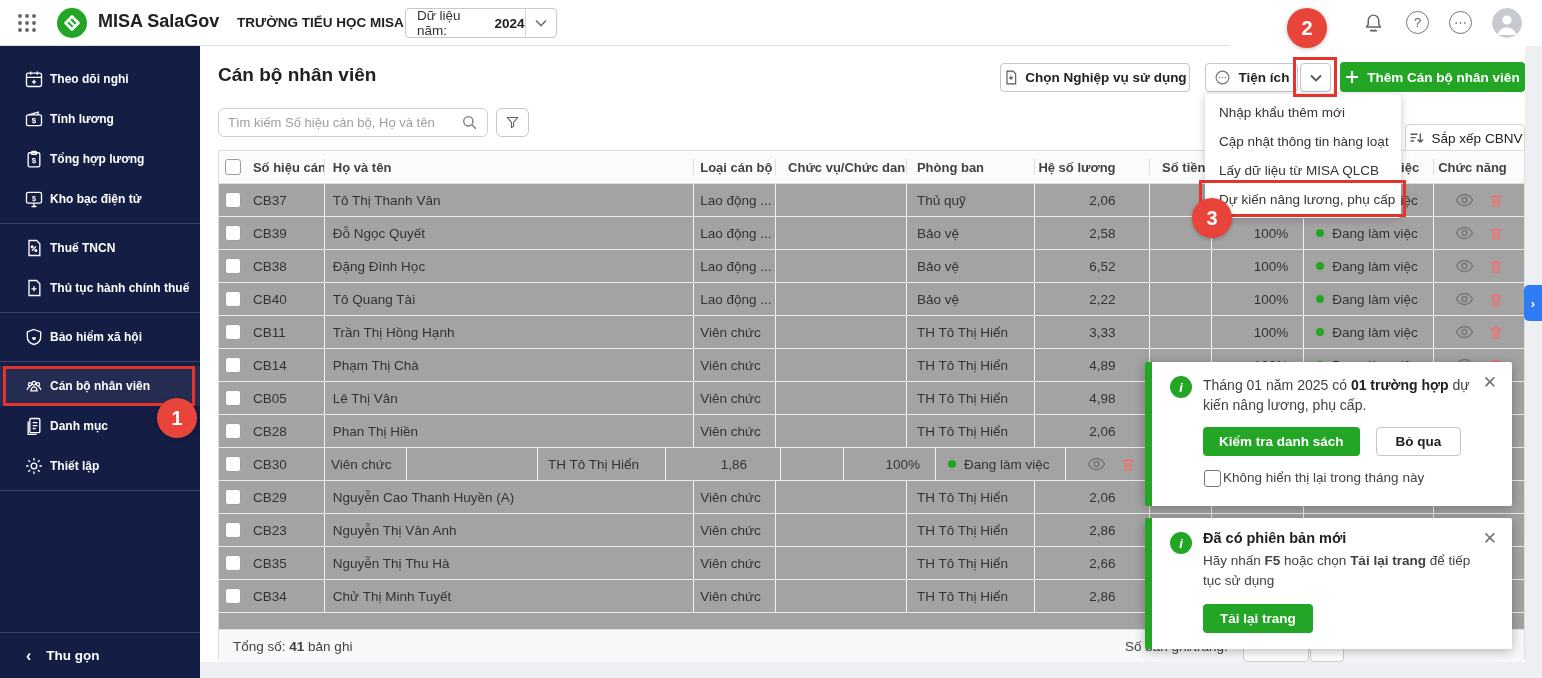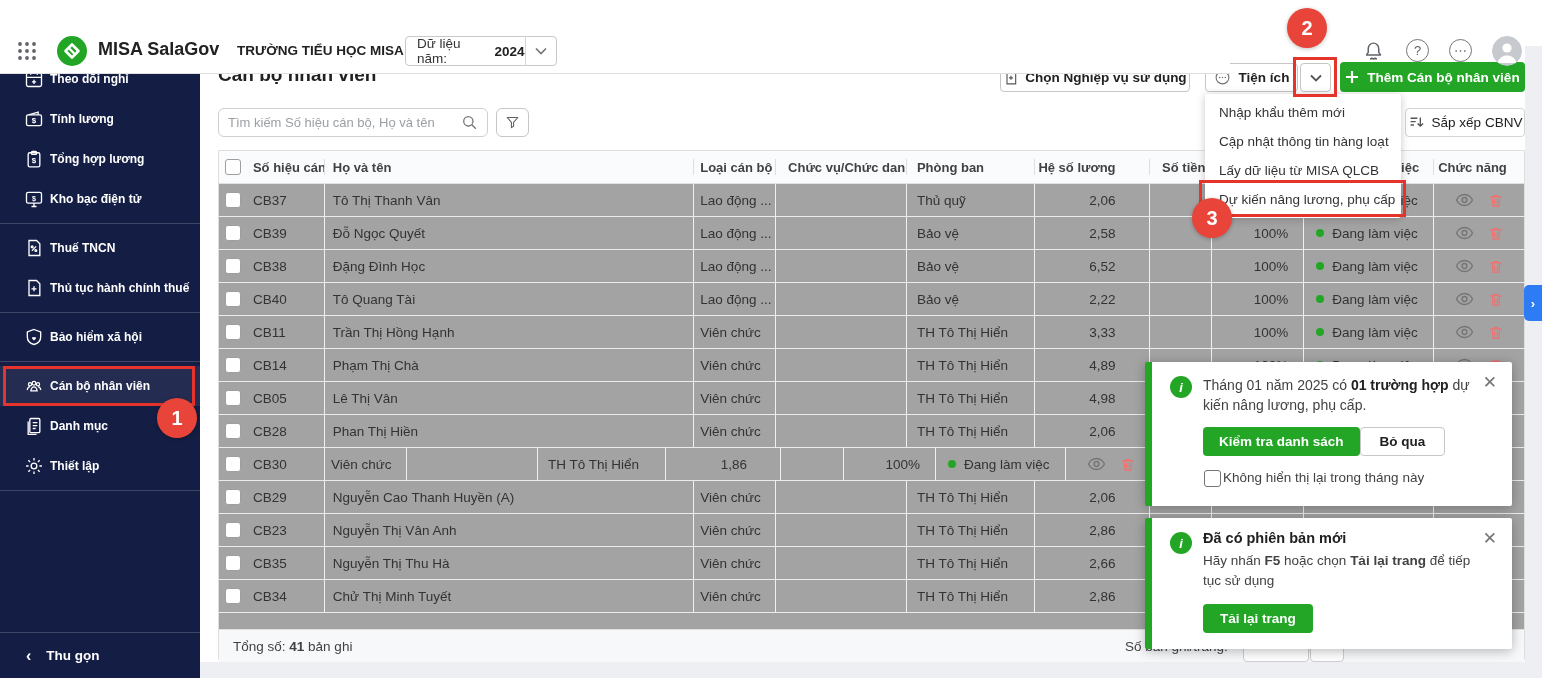--- a/index.html
+++ b/index.html
@@ -1,21 +1,21 @@
 <!DOCTYPE html>
 <html><head>
 <meta charset="utf-8">
 <style>
   * { margin:0; padding:0; box-sizing:border-box; }
   body { font-family:"Liberation Sans", sans-serif; background:#e8eaee; }
   #app { position:relative; width:1542px; height:678px; background:#fff; overflow:hidden; }
 
   
   .topbar { position:absolute; left:0; top:0; width:1230px; height:46px; background:#fff;
-            border-bottom:1px solid #e0e0e0; z-index:5;margin-top:28px; }
+            border-bottom:1px solid #e0e0e0; z-index:5; }
   .grid-icon { position:absolute; left:16px; top:12px; cursor:pointer; }
   .logo { position:absolute; left:56px; top:7px; }
   .app-title { position:absolute; left:98px; top:11px; font-size:18px; font-weight:700; color:#212121; }
   .org-name { position:absolute; left:237px; top:15px; font-size:13.5px; font-weight:700; color:#212121; }
   .year-select { position:absolute; left:405px; top:8px; width:152px; height:30px; border:1px solid #c9c9c9;
                  border-radius:4px; display:flex; align-items:center; cursor:pointer; background:#fff; }
   .year-select .lbl { padding-left:11px; font-size:13.5px; color:#333; }
   .year-select .val { font-weight:700; margin-left:4px; font-size:13.5px; color:#212121; }
   .year-select .sep { margin-left:auto; width:1px; height:30px; background:#d6d6d6; }
   .year-select .car { width:32px; display:flex; justify-content:center; }
@@ -49,21 +49,21 @@
   .util-btn { position:absolute; left:1205px; top:63px; width:93px; height:29px; gap:8px; font-weight:600; z-index:1; }
   .util-caret { position:absolute; left:1300px; top:63px; width:31px; height:29px; z-index:1; }
   .add-btn { position:absolute; left:1340px; top:62px; width:185px; height:30px; background:#23a626; border:none;
              color:#fff; font-weight:700; gap:8px; z-index:1; }
 
   .search-box { position:absolute; left:218px; top:108px; width:270px; height:29px; border:1px solid #cfcfcf;
                 border-radius:6px; display:flex; align-items:center; padding:0 9px; z-index:1; background:#fff; }
   .search-box input { flex:1; border:none; outline:none; font-size:13px; color:#333; font-family:inherit; }
   .search-box input::placeholder { color:#9aa0a6; }
   .filter-btn { position:absolute; left:496px; top:108px; width:33px; height:29px; border-radius:6px; z-index:1; }
-  .sort-btn { position:absolute; left:1405px; top:108px; width:120px; height:29px; gap:7px; border:1px solid #d4d4d4; z-index:1; }
+  .sort-btn { position:absolute; left:1405px; top:124px; width:120px; height:29px; gap:7px; border:1px solid #d4d4d4; z-index:1; }
 
   
   .table-card { position:absolute; left:218px; top:150px; width:1307px; height:512px; border:1px solid #dedede;
                 border-radius:0 0 4px 4px; background:#fff; z-index:1; }
   .thead { display:flex; height:33px; background:#fafbfc; border-bottom:1px solid #e0e0e0; align-items:center;
            font-size:13px; font-weight:700; color:#424242; }
   .tbody { height:445px; overflow:hidden; }
   .trow { display:flex; height:33px; border-bottom:1px solid #ebebeb; align-items:center; font-size:13.5px; color:#333; background:#a3a3a3; }
   .cell { height:100%; display:flex; align-items:center; border-right:1px solid #f0f0f0; overflow:hidden; white-space:nowrap; }
   .thead .cell { border-right:1px solid #dedede; height:16px; }
@@ -109,21 +109,21 @@
   .i-icon { position:absolute; left:17px; top:13px; }
   .toast-close { position:absolute; right:15px; top:12px; font-size:17px; color:#757575; cursor:pointer; line-height:1; }
   .toast-text { position:absolute; left:51px; top:13px; width:276px; font-size:14px; color:#424242; line-height:20px; }
   .toast-text b { color:#212121; }
   .toast-title { position:absolute; left:51px; top:12px; font-size:14.5px; font-weight:700; color:#212121; }
   .toast-body { position:absolute; left:51px; top:33px; width:286px; font-size:13.5px; color:#424242; line-height:20px; }
   .btn-green { background:#23a626; color:#fff; border:none; border-radius:4px; font-weight:700; font-size:13.5px;
                height:29px; display:inline-flex; align-items:center; justify-content:center; cursor:pointer; font-family:inherit; }
   .btn-outline { background:#fff; color:#212121; border:1px solid #c6c6c6; border-radius:4px; font-weight:600;
                  font-size:13.5px; height:29px; display:inline-flex; align-items:center; justify-content:center; cursor:pointer; font-family:inherit; }
-  .t1-btns { position:absolute; left:51px; top:65px; display:flex; gap:0; }
+  .t1-btns { position:absolute; left:51px; top:65px; display:flex; gap:16px; }
   .t1-check { position:absolute; left:52px; top:108px; display:flex; align-items:flex-start; gap:2px; font-size:13.5px; color:#424242; }
   .t-checkbox { width:17px; height:17px; border:1.5px solid #757575; border-radius:3px; background:#fff; cursor:pointer; }
   .t2-btn { position:absolute; left:51px; top:86px; padding:0 17px; }
 
   
   .expander { position:absolute; left:1524px; top:285px; width:18px; height:36px; background:#2e7bf6;
               border-radius:5px 0 0 5px; color:#fff; display:flex; align-items:center; justify-content:center;
               font-size:13px; font-weight:700; z-index:6; cursor:pointer; }
 </style>
 </head>

